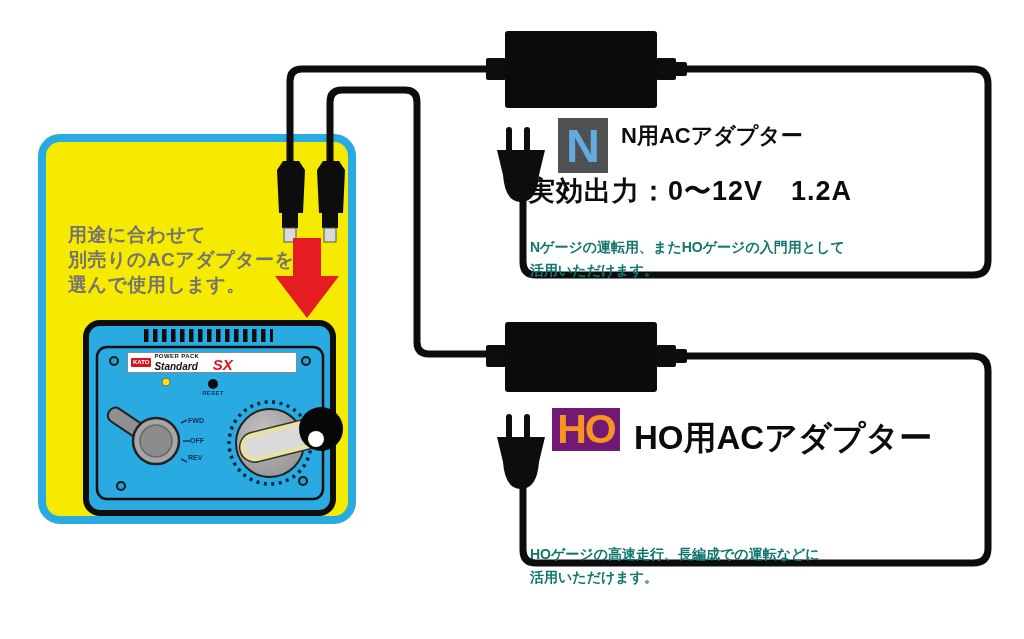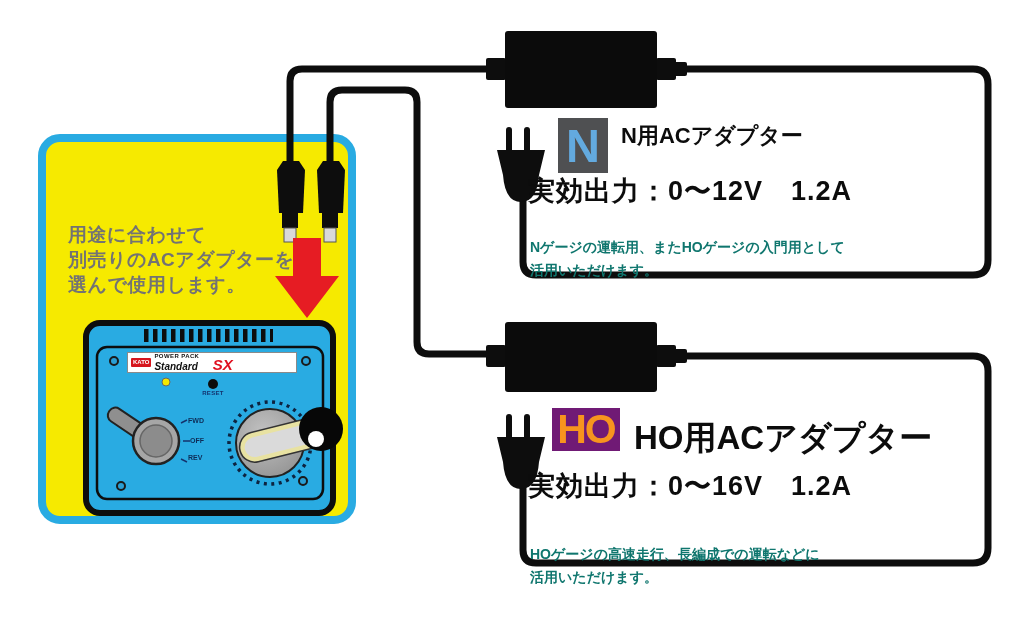--- a/index.html
+++ b/index.html
@@ -154,19 +154,18 @@
   <div class="abs badge badge-n">N</div>
   <div class="abs adapter-title title-n">N用ACアダプター</div>
   <div class="abs adapter-spec spec-n">実効出力：0〜12V　1.2A</div>
   <div class="abs adapter-desc desc-n">
     <div>Nゲージの運転用、またHOゲージの入門用として</div>
     <div>活用いただけます。</div>
   </div>
 
   <div class="abs badge badge-ho">HO</div>
   <div class="abs adapter-title title-ho">HO用ACアダプター</div>
-  <div class="abs adapter-spec spec-ho">実効出力：0〜16V　1.2A</div>
   <div class="abs adapter-desc desc-ho">
     <div>HOゲージの高速走行、長編成での運転などに</div>
     <div>活用いただけます。</div>
   </div>
 
 </div>
 
 </body></html>

